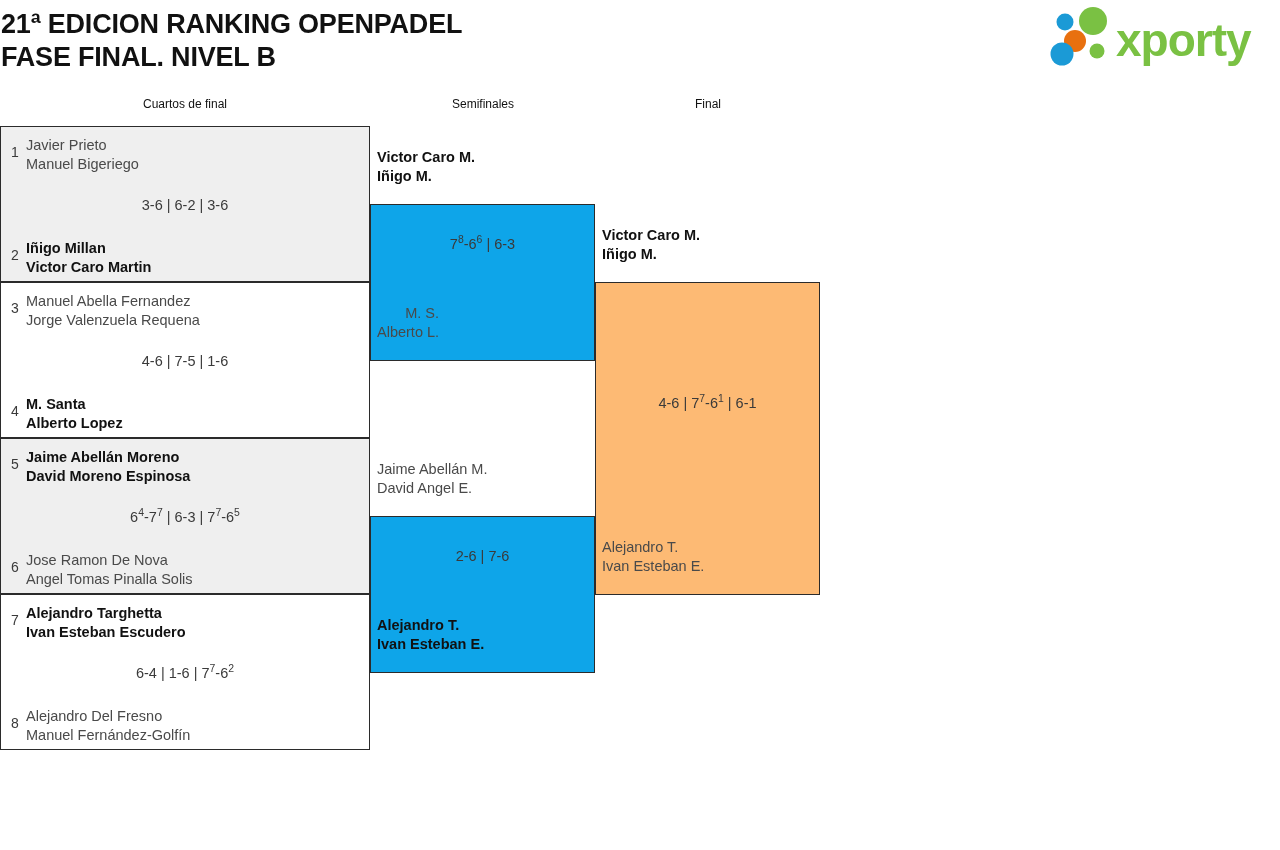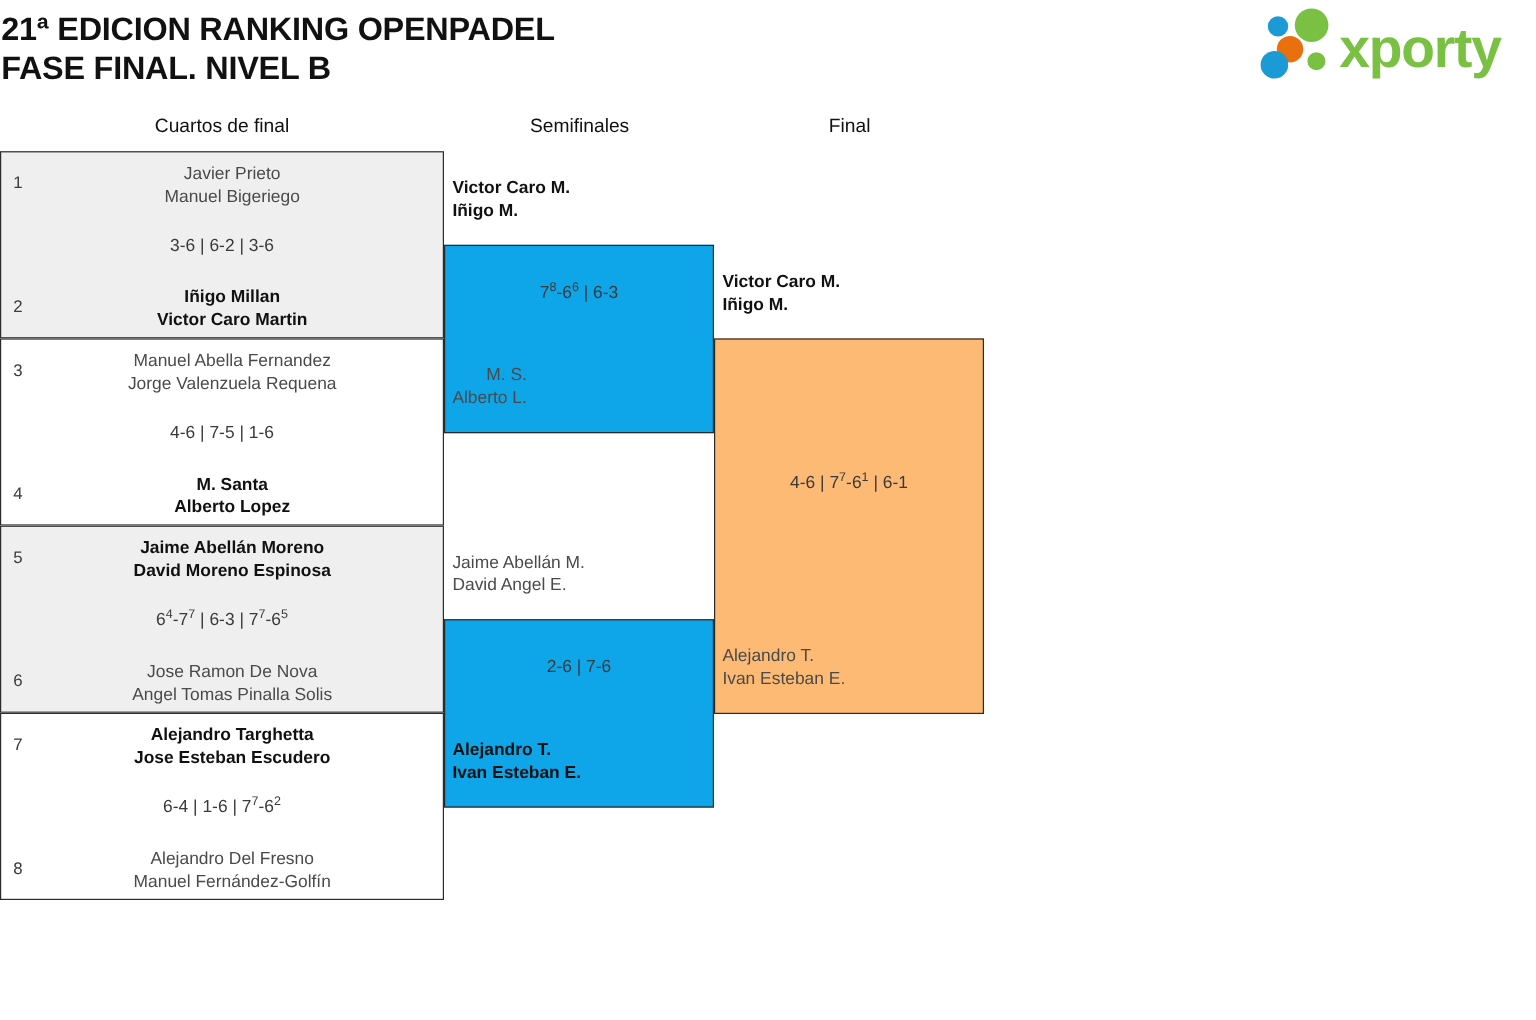--- a/index.html
+++ b/index.html
@@ -32,21 +32,21 @@
   .logo {
     position: absolute;
     right: 6px; top: 6px;
     width: 226px; height: 62px;
   }
   .logo svg { display: block; width: 226px; height: 62px; }
 
   
   .col-head {
     position: absolute;
-    font-size: 16px;
+    font-size: 12px;
     font-weight: 400;
     color: #111111;
     text-align: center;
     white-space: nowrap;
   }
   .col-head.qf   { left: 0;   top: 97px; width: 370px; }
   .col-head.sf   { left: 371px; top: 97px; width: 224px; }
   .col-head.fin  { left: 596px; top: 97px; width: 224px; }
 
   
@@ -83,21 +83,21 @@
     position: absolute;
     left: 25px;
     right: 8px;
     font-size: 14.5px;
     line-height: 18.5px;
     color: #4a4a4a;
   }
   .team.winner { color: #111111; font-weight: 700; }
   .team.top    { top: 9px; }
   .team.bottom { top: 112px; }
-  .team .nm { display: block; white-space: nowrap; text-align: center; }
+  .team .nm { display: block; white-space: nowrap; }
 
   .qf-score {
     position: absolute;
     left: 0; right: 0;
     top: 70px;
     text-align: center;
     font-size: 14.5px;
     color: #3a3a3a;
     white-space: nowrap;
   }
@@ -230,21 +230,21 @@
       <div class="team bottom">
         <span class="nm">Jose Ramon De Nova</span>
         <span class="nm">Angel Tomas Pinalla Solis</span>
       </div>
     </div>
 
     <div class="qf-cell c4">
       <div class="seed top">7</div>
       <div class="team top winner">
         <span class="nm">Alejandro Targhetta</span>
-        <span class="nm">Jose Esteban Escudero</span>
+        <span class="nm">Ivan Esteban Escudero</span>
       </div>
       <div class="qf-score">6-4 | 1-6 | 7<sup>7</sup>-6<sup>2</sup></div>
       <div class="seed bottom">8</div>
       <div class="team bottom">
         <span class="nm">Alejandro Del Fresno</span>
         <span class="nm">Manuel Fernández-Golfín</span>
       </div>
     </div>
 
     <div class="float-team ft-sf1-win winner">

